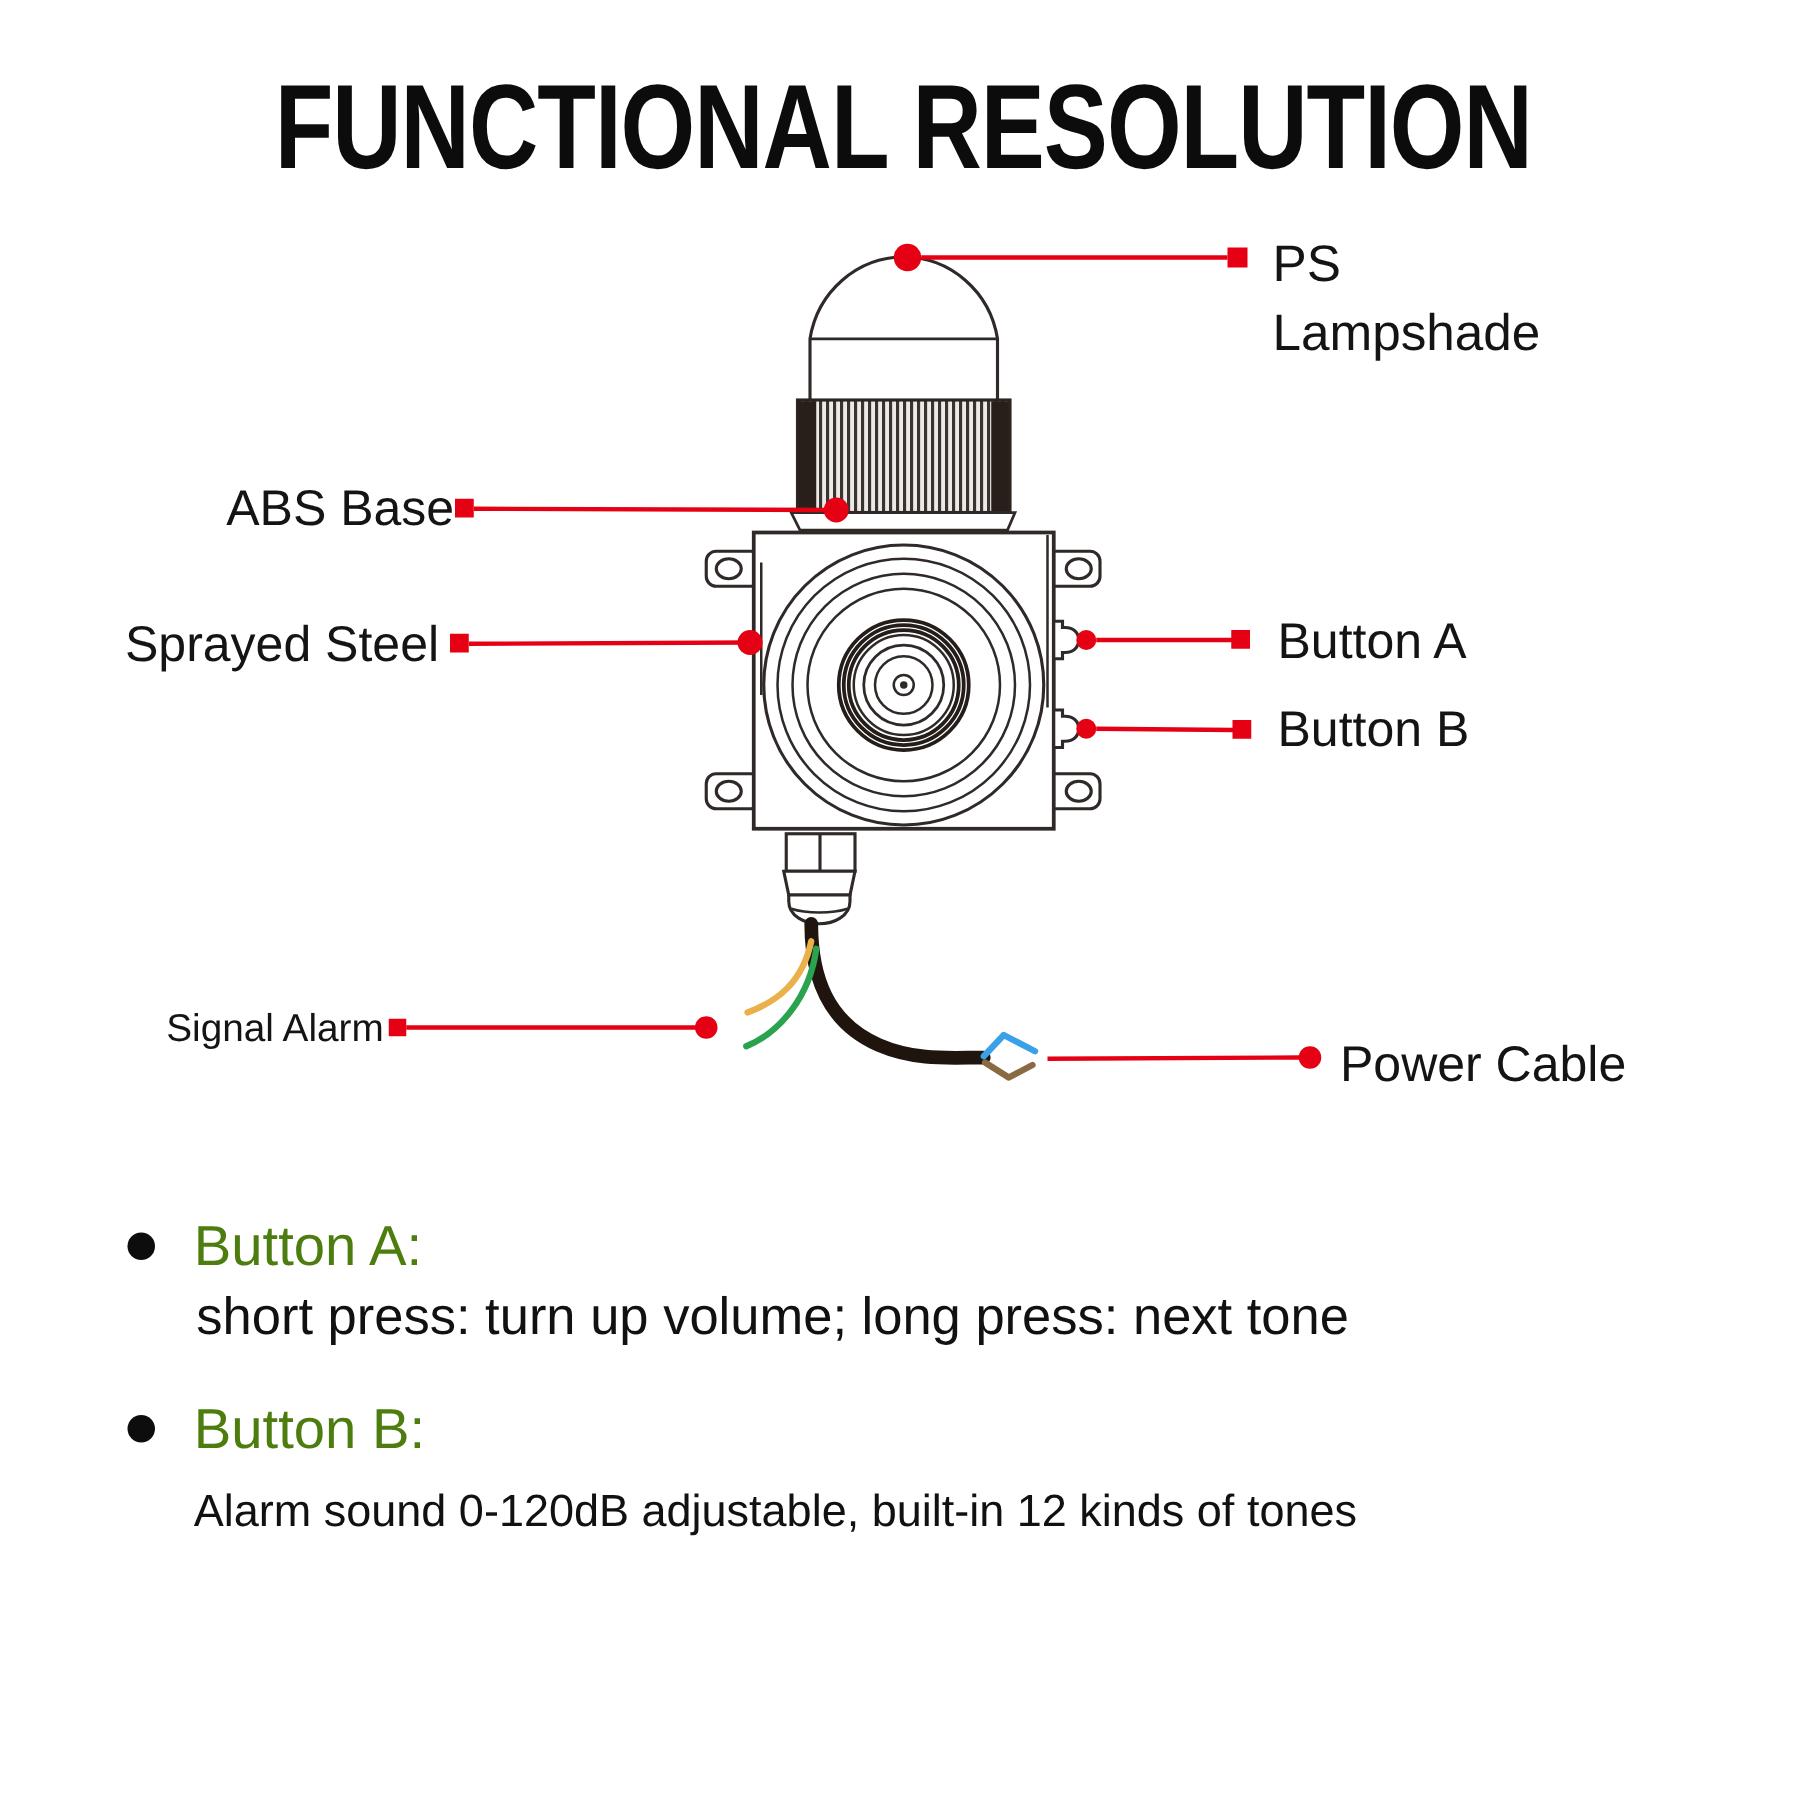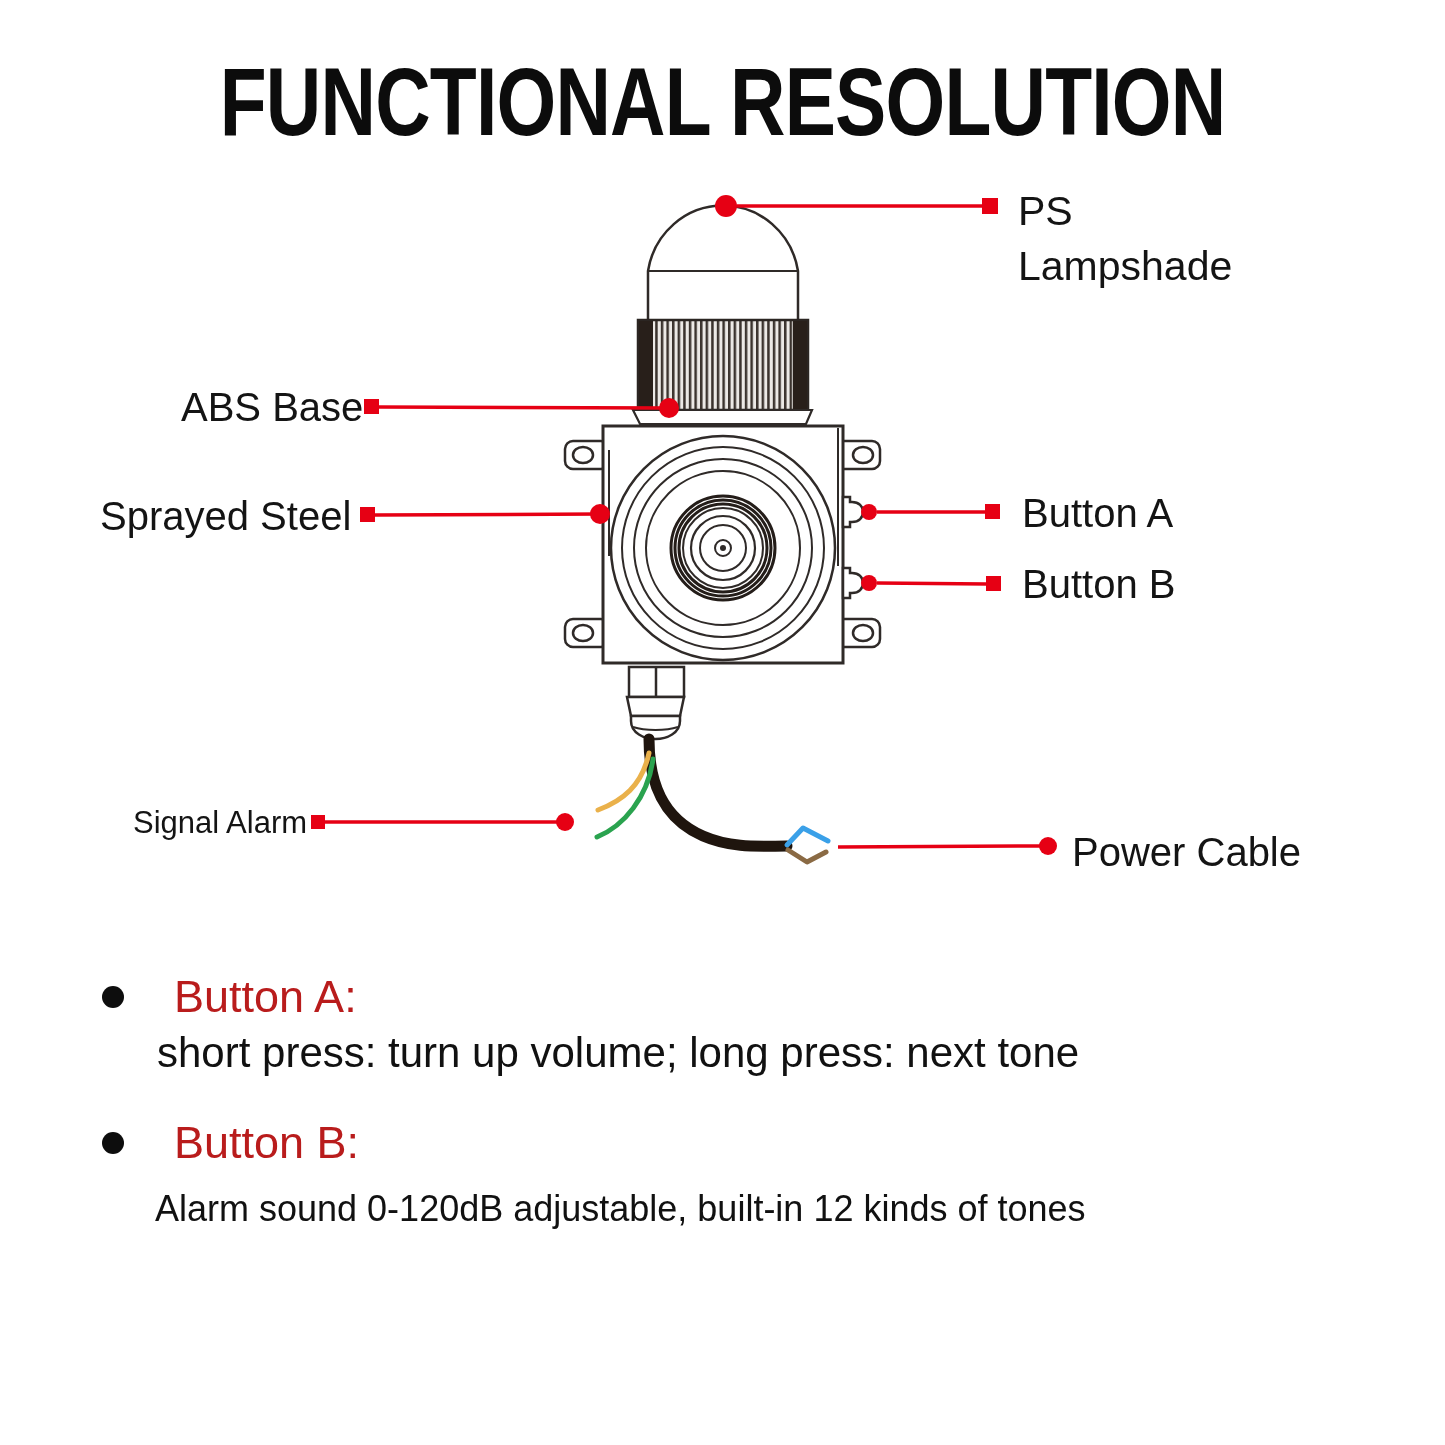--- a/index.html
+++ b/index.html
@@ -23,21 +23,21 @@
   .lbl-abs{left:181px;top:385px;}
   .lbl-sprayed{left:100px;top:494px;}
   .lbl-btn-a{left:1022px;top:491px;}
   .lbl-btn-b{left:1022px;top:562px;}
   .lbl-signal{left:133px;top:805px;font-size:31px;line-height:36px;}
   .lbl-power{left:1060px;top:830px;margin-left:12px;}
   .bullet-dot{position:absolute;background:#0d0d0d;border-radius:50%;width:22px;height:22px;}
   .bd-1{left:102px;top:986px;}
   .bd-2{left:102px;top:1132px;}
   .bd-3{left:103px;top:1273px;width:20px;height:20px;}
-  .bullet-heading{position:absolute;left:155px;font-size:45px;line-height:48px;color:#b91c1c;margin-left:19px;}
+  .bullet-heading{position:absolute;left:155px;font-size:45px;line-height:48px;color:#4d7c0f;}
   .bh-1{top:973px;}
   .bh-2{top:1119px;}
   .bullet-detail{position:absolute;left:157px;font-size:42px;line-height:48px;color:#111;}
   .bt-1{top:1029px;}
   .bt-2{top:1175px;}
   .bullet-note{position:absolute;left:155px;top:1188px;font-size:36px;line-height:42px;color:#111;}
 </style>
 </head>
 <body>
 

